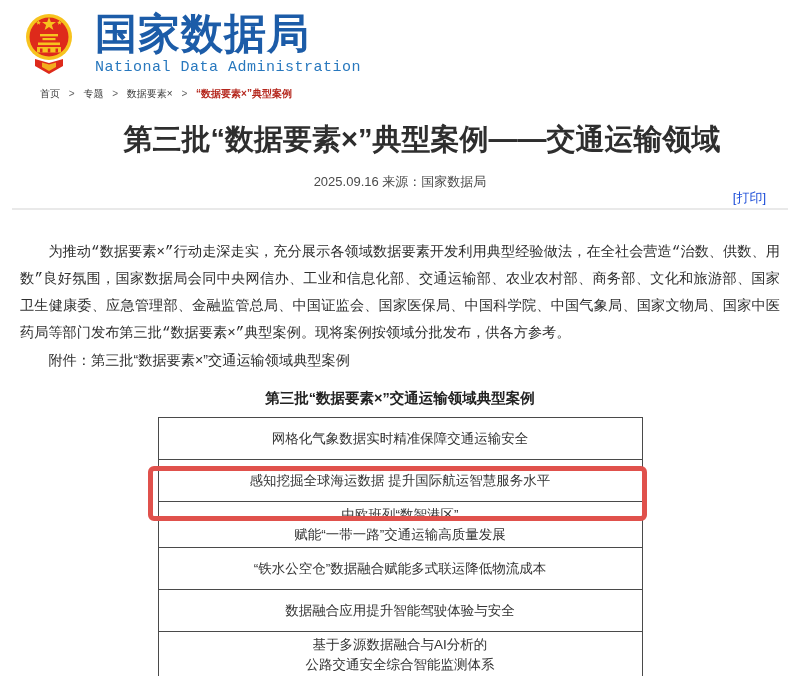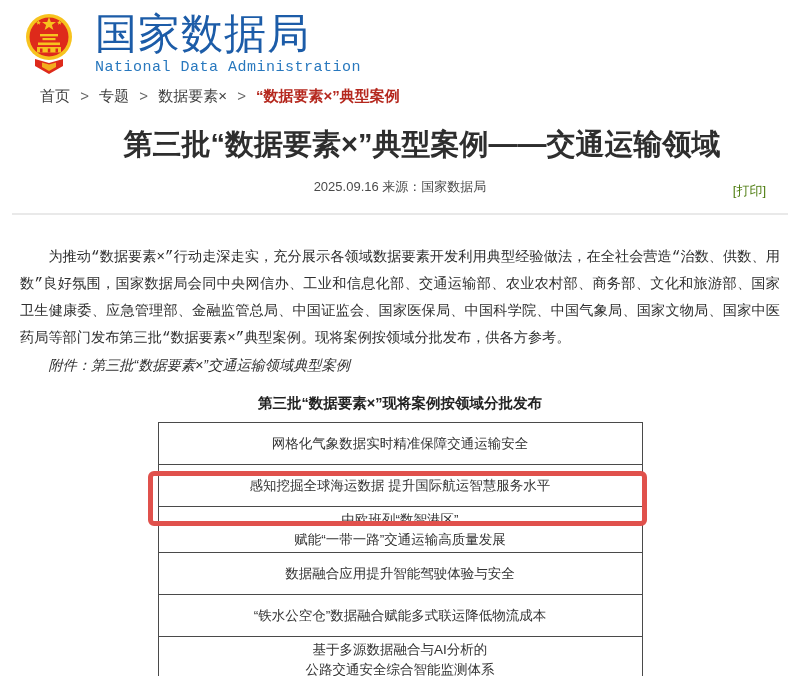--- a/index.html
+++ b/index.html
@@ -8,49 +8,49 @@
     width: 800px; height: 676px; overflow: hidden; position: relative;
     font-family: "Liberation Sans", "DejaVu Sans", sans-serif;
     color: #2f2f2f;
   }
 
   
   .header { display: flex; align-items: flex-start; padding: 8px 0 0 25px; }
   .emblem { width: 48px; height: 68px; flex: 0 0 auto; }
   .brand { margin-left: 22px; padding-top: 4px; }
   .brand-cn {
-    font-size: 42px; font-weight: normal; color: #1c5ca8;
+    font-size: 42px; font-weight: bold; color: #1c5ca8;
     letter-spacing: 1px; line-height: 44px;
   }
   .brand-en { font-size: 15px; color: #2878be; margin-top: 3px; letter-spacing: 0.5px; font-family: Liberation Mono, monospace; }
 
   
-  .breadcrumb { margin: 11px 0 0 40px; font-size: 15px; color: #3f3f3f; }
+  .breadcrumb { margin: 11px 0 0 40px; font-size: 10px; color: #3f3f3f; }
   .breadcrumb span { margin-right: 6px; }
   .crumb-link { cursor: pointer; }
   .crumb-sep { color: #666; }
   .crumb-current { color: #b5271d; font-weight: bold; }
 
   
   .article-title {
     margin-top: 20px; text-align: center;
     font-size: 29px; font-weight: bold; color: #2e2e2e; line-height: 36px; padding-left: 44px;
   }
   .meta { position: relative; margin-top: 16px; text-align: center; font-size: 13px; color: #4a4a4a; }
   .meta .date { }
-  .print-btn { position: absolute; right: 34px; top: 4px; color: #4d7c0f; cursor: pointer; }
+  .print-btn { position: absolute; right: 34px; top: 16px; color: #1d4ed8; cursor: pointer; }
   .divider { margin: 17px 12px 0 12px; border-top: 2px solid #e9e9e9; }
 
   
   .body-text {
     margin: 29px 20px 0 20px; font-size: 14.2px; line-height: 27px;
     text-align: justify; text-indent: 2em; color: #2f2f2f; font-family: Liberation Mono, monospace;
   }
   .inline-attachment {
-    margin: 0 20px; font-size: 14.2px; line-height: 27px; text-indent: 2em; color: #2f2f2f; font-style: italic;
+    margin: 0 20px; font-size: 14.2px; line-height: 27px; text-indent: 2em; color: #2f2f2f;
   }
 
   
   .table-caption { margin-top: 15px; text-align: center; font-size: 14.5px; font-weight: bold; color: #222; }
   .table-wrap { position: relative; width: 485px; margin: 9px auto 0 auto; }
   table.cases { width: 100%; border-collapse: collapse; table-layout: fixed; }
   table.cases td {
     border: 1px solid #4a4a4a; text-align: center; vertical-align: middle;
     font-size: 13.5px; color: #333; height: 42px; padding: 2px 6px;
   }
@@ -105,21 +105,21 @@
   <span class="date">2025.09.16</span>
   <span class="source">来源：国家数据局</span>
   <span class="print-btn">[打印]</span>
 </div>
 
 <div class="divider"></div>
 
 <p class="body-text">为推动“数据要素×”行动走深走实，充分展示各领域数据要素开发利用典型经验做法，在全社会营造“治数、供数、用数”良好氛围，国家数据局会同中央网信办、工业和信息化部、交通运输部、农业农村部、商务部、文化和旅游部、国家卫生健康委、应急管理部、金融监管总局、中国证监会、国家医保局、中国科学院、中国气象局、国家文物局、国家中医药局等部门发布第三批“数据要素×”典型案例。现将案例按领域分批发布，供各方参考。</p>
 <p class="inline-attachment">附件：第三批“数据要素×”交通运输领域典型案例</p>
 
-<div class="table-caption">第三批“数据要素×”现将案例按领域分批发布</div>
+<div class="table-caption">第三批“数据要素×”交通运输领域典型案例</div>
 
 <div class="table-wrap">
   <table class="cases">
     <tbody>
         <tr>
       <td>
             <span class="ln">网格化气象数据实时精准保障交通运输安全</span>
           </td>
     </tr>
     <tr>
@@ -128,26 +128,26 @@
           </td>
     </tr>
     <tr class="two-line">
       <td>
         <span class="ln">中欧班列“数智港区”</span>
         <span class="ln">赋能“一带一路”交通运输高质量发展</span>
       </td>
     </tr>
     <tr>
       <td>
-            <span class="ln">数据融合应用提升智能驾驶体验与安全</span>
+            <span class="ln">“铁水公空仓”数据融合赋能多式联运降低物流成本</span>
           </td>
     </tr>
     <tr>
       <td>
-            <span class="ln">“铁水公空仓”数据融合赋能多式联运降低物流成本</span>
+            <span class="ln">数据融合应用提升智能驾驶体验与安全</span>
           </td>
     </tr>
     <tr class="two-line">
       <td>
         <span class="ln">基于多源数据融合与AI分析的</span>
         <span class="ln">公路交通安全综合智能监测体系</span>
       </td>
     </tr>
   </tbody>
     </table>

